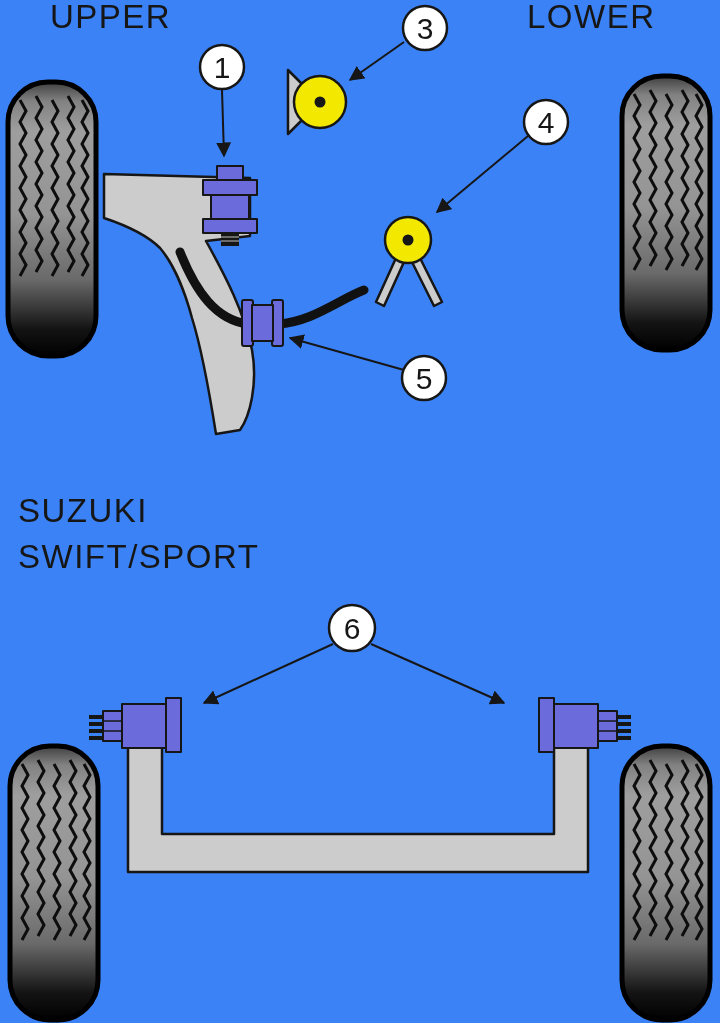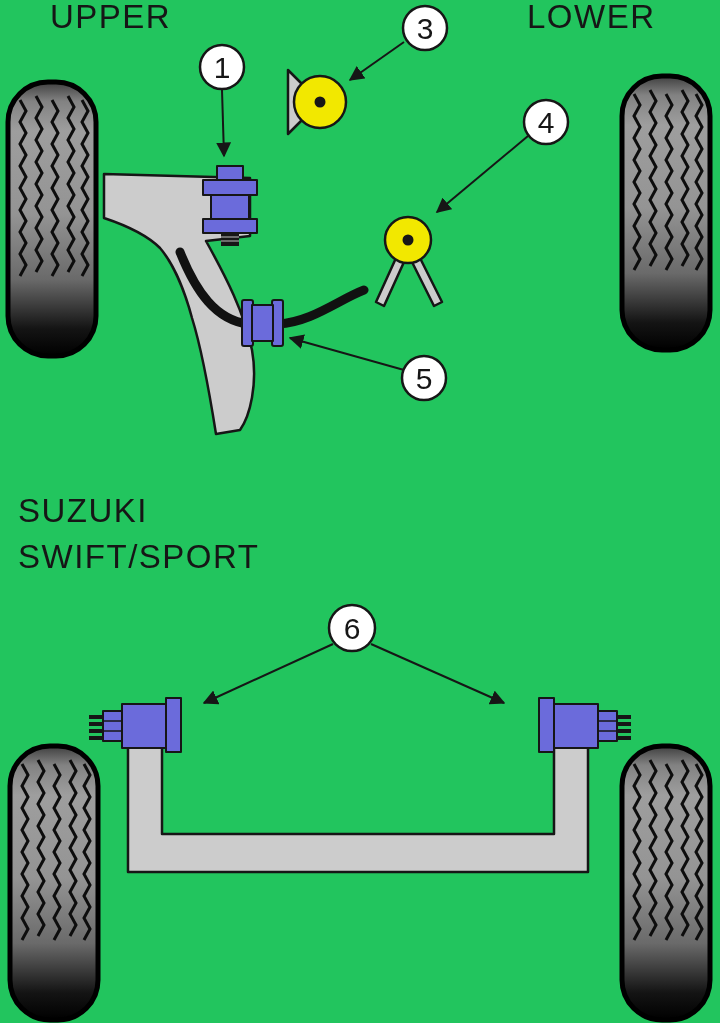--- a/index.html
+++ b/index.html
@@ -7,21 +7,21 @@
     padding: 0;
     background: #ffffff;
     width: 720px;
     height: 1023px;
     font-family: "Liberation Sans", sans-serif;
   }
   #stage {
     position: relative;
     width: 720px;
     height: 1023px;
-    background: #22c55e;
+    background: #3b82f6;
     overflow: hidden;
   }
   svg { display: block; }
   .label-text {
     font-family: "Liberation Sans", sans-serif;
     font-size: 33px;
     letter-spacing: 1.5px;
     fill: #161616;
   }
   .callout-num {

